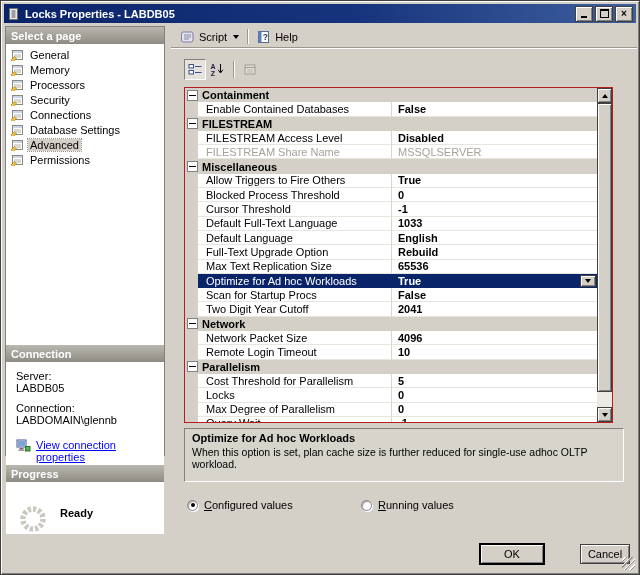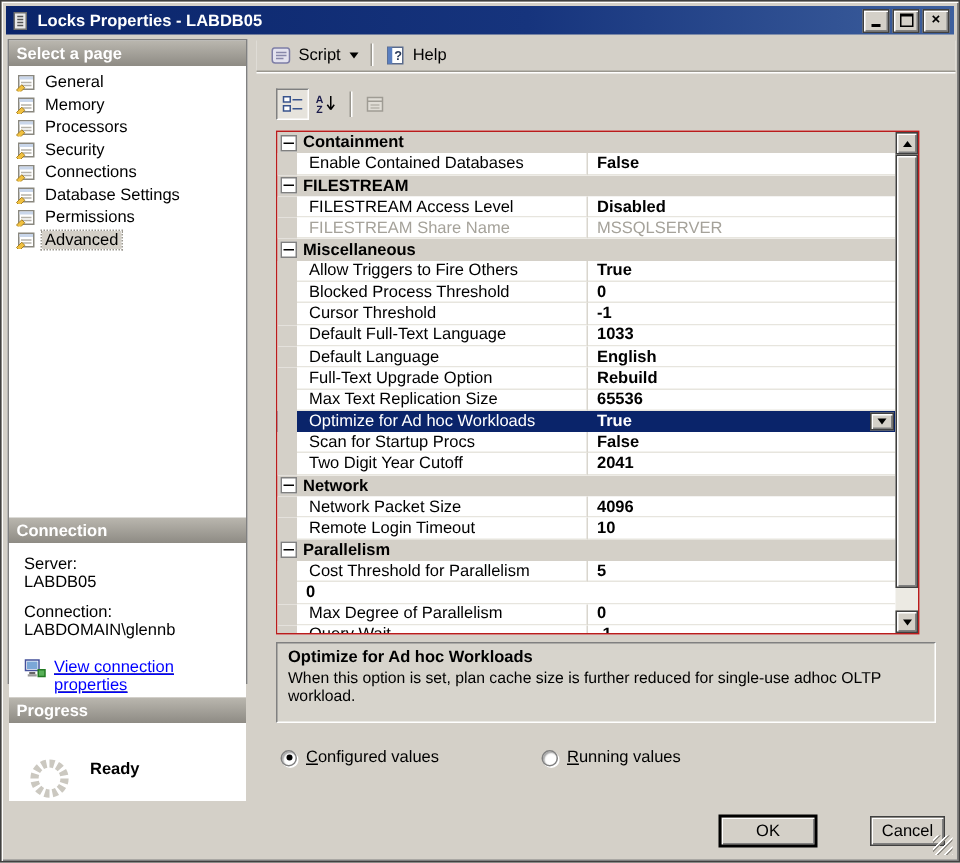--- a/index.html
+++ b/index.html
@@ -214,43 +214,43 @@
             <svg width="14" height="12" viewBox="0 0 14 12">
               <rect x="2.5" y="1.5" width="10" height="9" fill="#fff" stroke="#8a887f"></rect>
               <rect x="3" y="2" width="9" height="2" fill="#c9d6ea"></rect>
               <line x1="4" y1="6" x2="11" y2="6" stroke="#b5b2aa"></line>
               <line x1="4" y1="8" x2="11" y2="8" stroke="#b5b2aa"></line>
               <path d="M1 11 L4.5 7.5 L6.5 9.5 L3 13 Z" fill="#f0c040" stroke="#a07818" stroke-width="0.6"></path>
             </svg>
           </span>
           <span class="pg-label">Database Settings</span>
         </div>
+        <div class="page-item sel">
+          <span class="pg-icon">
+            <svg width="14" height="12" viewBox="0 0 14 12">
+              <rect x="2.5" y="1.5" width="10" height="9" fill="#fff" stroke="#8a887f"></rect>
+              <rect x="3" y="2" width="9" height="2" fill="#c9d6ea"></rect>
+              <line x1="4" y1="6" x2="11" y2="6" stroke="#b5b2aa"></line>
+              <line x1="4" y1="8" x2="11" y2="8" stroke="#b5b2aa"></line>
+              <path d="M1 11 L4.5 7.5 L6.5 9.5 L3 13 Z" fill="#f0c040" stroke="#a07818" stroke-width="0.6"></path>
+            </svg>
+          </span>
+          <span class="pg-label">Advanced</span>
+        </div>
         <div class="page-item">
           <span class="pg-icon">
             <svg width="14" height="12" viewBox="0 0 14 12">
               <rect x="2.5" y="1.5" width="10" height="9" fill="#fff" stroke="#8a887f"></rect>
               <rect x="3" y="2" width="9" height="2" fill="#c9d6ea"></rect>
               <line x1="4" y1="6" x2="11" y2="6" stroke="#b5b2aa"></line>
               <line x1="4" y1="8" x2="11" y2="8" stroke="#b5b2aa"></line>
               <path d="M1 11 L4.5 7.5 L6.5 9.5 L3 13 Z" fill="#f0c040" stroke="#a07818" stroke-width="0.6"></path>
             </svg>
           </span>
           <span class="pg-label">Permissions</span>
-        </div>
-        <div class="page-item sel">
-          <span class="pg-icon">
-            <svg width="14" height="12" viewBox="0 0 14 12">
-              <rect x="2.5" y="1.5" width="10" height="9" fill="#fff" stroke="#8a887f"></rect>
-              <rect x="3" y="2" width="9" height="2" fill="#c9d6ea"></rect>
-              <line x1="4" y1="6" x2="11" y2="6" stroke="#b5b2aa"></line>
-              <line x1="4" y1="8" x2="11" y2="8" stroke="#b5b2aa"></line>
-              <path d="M1 11 L4.5 7.5 L6.5 9.5 L3 13 Z" fill="#f0c040" stroke="#a07818" stroke-width="0.6"></path>
-            </svg>
-          </span>
-          <span class="pg-label">Advanced</span>
         </div>
       </div>
 
     <div class="sec-header">Connection</div>
     <div class="conn-body">
       <div class="conn-row">Server:</div>
       <div class="conn-row">LABDB05</div>
       <div class="conn-gap"></div>
       <div class="conn-row">Connection:</div>
       <div class="conn-row">LABDOMAIN\glennb</div>
@@ -444,20 +444,21 @@
               </span>
               <span class="g-cat-label">Parallelism</span>
             </div>
             <div class="g-item">
               <span class="g-gutter"></span>
               <span class="g-name">Cost Threshold for Parallelism</span>
               <span class="g-value">5</span>
             </div>
             <div class="g-item">
               <span class="g-gutter"></span>
+              <span class="g-name">Locks</span>
               <span class="g-value">0</span>
             </div>
             <div class="g-item">
               <span class="g-gutter"></span>
               <span class="g-name">Max Degree of Parallelism</span>
               <span class="g-value">0</span>
             </div>
             <div class="g-item">
               <span class="g-gutter"></span>
               <span class="g-name">Query Wait</span>

